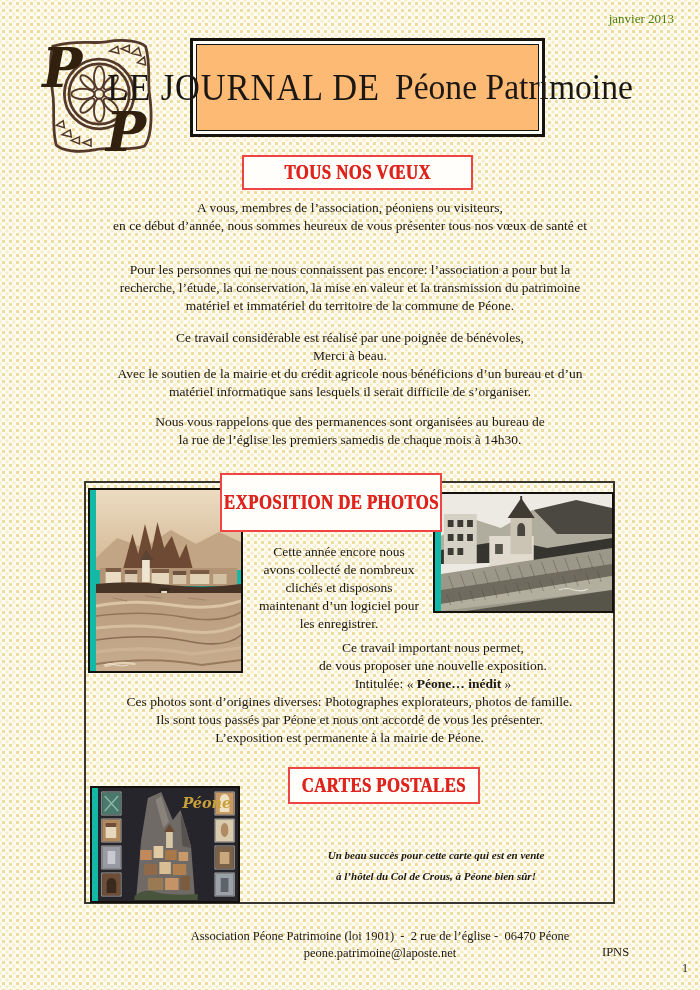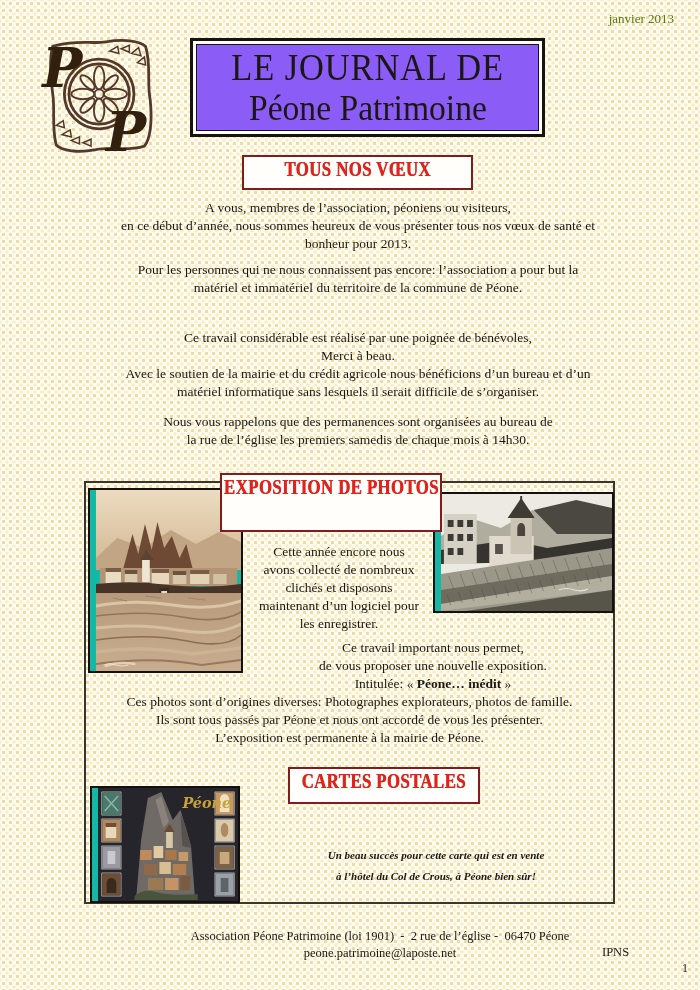--- a/index.html
+++ b/index.html
@@ -14,42 +14,42 @@
     background-size:7px 7px;
     background-position:0 0, 3.5px 3.5px;
   }
   .abs{position:absolute;}
   .date{top:11px;right:26px;font-size:13px;color:#4d7c0f;}
   .logo{left:40px;top:35px;width:116px;height:118px;}
   .logo svg{width:100%;height:100%;}
 
   .title-box{
     left:190px;top:38px;width:355px;height:99px;box-sizing:border-box;
-    background:#8b5cf6;border:3px solid #17130d;
+    background:#fdba74;border:3px solid #17130d;
     box-shadow: inset 0 0 0 3px #fffefa, inset 0 0 0 4px #17130d;
-    display:flex;flex-direction:column;align-items:center;justify-content:center;
+    display:flex;flex-direction:row;align-items:center;justify-content:center;
     z-index:4;text-align:center;
   }
   .title-l1{font-size:37px;letter-spacing:1px;transform:scaleX(.93);white-space:nowrap;line-height:42px;}
   .title-l2{font-size:35px;transform:scaleX(.96);white-space:nowrap;line-height:40px;}
 
   .headline-box{
-    box-sizing:border-box;background:#fffefb;border:2px solid #7f1d1d;
-    display:flex;justify-content:center;z-index:6;overflow:visible;
+    box-sizing:border-box;background:#fffefb;border:2px solid #ef4444;
+    display:flex;align-items:center;justify-content:center;z-index:6;overflow:visible;
   }
   .headline{
     font-weight:bold;color:#de241c;font-size:21px;letter-spacing:.5px;
     transform:scaleX(.8);transform-origin:center;white-space:nowrap;
     text-shadow:.6px 0 0 #de241c;
   }
   .voeux-box{left:242px;top:155px;width:231px;height:35px;}
   .expo-box {left:220px;top:473px;width:222px;height:59px;}
   .cartes-box{left:288px;top:767px;width:192px;height:37px;}
 
-  .para{left:30px;width:640px;text-align:center;font-size:13.5px;padding-left:8px;}
+  .para{left:30px;width:640px;text-align:center;font-size:13.5px;}
   .para div{line-height:18px;white-space:nowrap;}
   .p1{top:199px;} .p2{top:261px;} .p3{top:329px;} .p4{top:413px;}
 
   .main-box{
     left:84px;top:481px;width:531px;height:423px;box-sizing:border-box;
     border:2px solid #38362e;z-index:1;
   }
 
   .photo{box-sizing:border-box;border:2px solid #14110c;background:#14b8a6;z-index:3;padding-left:6px;}
   .photo svg{display:block;width:100%;height:100%;}
@@ -111,24 +111,24 @@
   <div class="title-l2">Péone Patrimoine</div>
 </div>
 
 <div class="abs headline-box voeux-box">
   <span class="headline">TOUS NOS VŒUX</span>
 </div>
 
 <div class="abs para p1">
   <div>A vous, membres de l’association, péoniens ou visiteurs,</div>
   <div>en ce début d’année, nous sommes heureux de vous présenter tous nos vœux de santé et</div>
-  <div>bonheur pour 2013.</div>
 </div>
 <div class="abs para p2">
   <div>Pour les personnes qui ne nous connaissent pas encore: l’association a pour but la</div>
+  <div>recherche, l’étude, la conservation, la mise en valeur et la transmission du patrimoine</div>
   <div>matériel et immatériel du territoire de la commune de Péone.</div>
 </div>
 <div class="abs para p3">
   <div>Ce travail considérable est réalisé par une poignée de bénévoles,</div>
   <div>Merci à beau.</div>
   <div>Avec le soutien de la mairie et du crédit agricole nous bénéficions d’un bureau et d’un</div>
   <div>matériel informatique sans lesquels il serait difficile de s’organiser.</div>
 </div>
 <div class="abs para p4">
   <div>Nous vous rappelons que des permanences sont organisées au bureau de</div>

